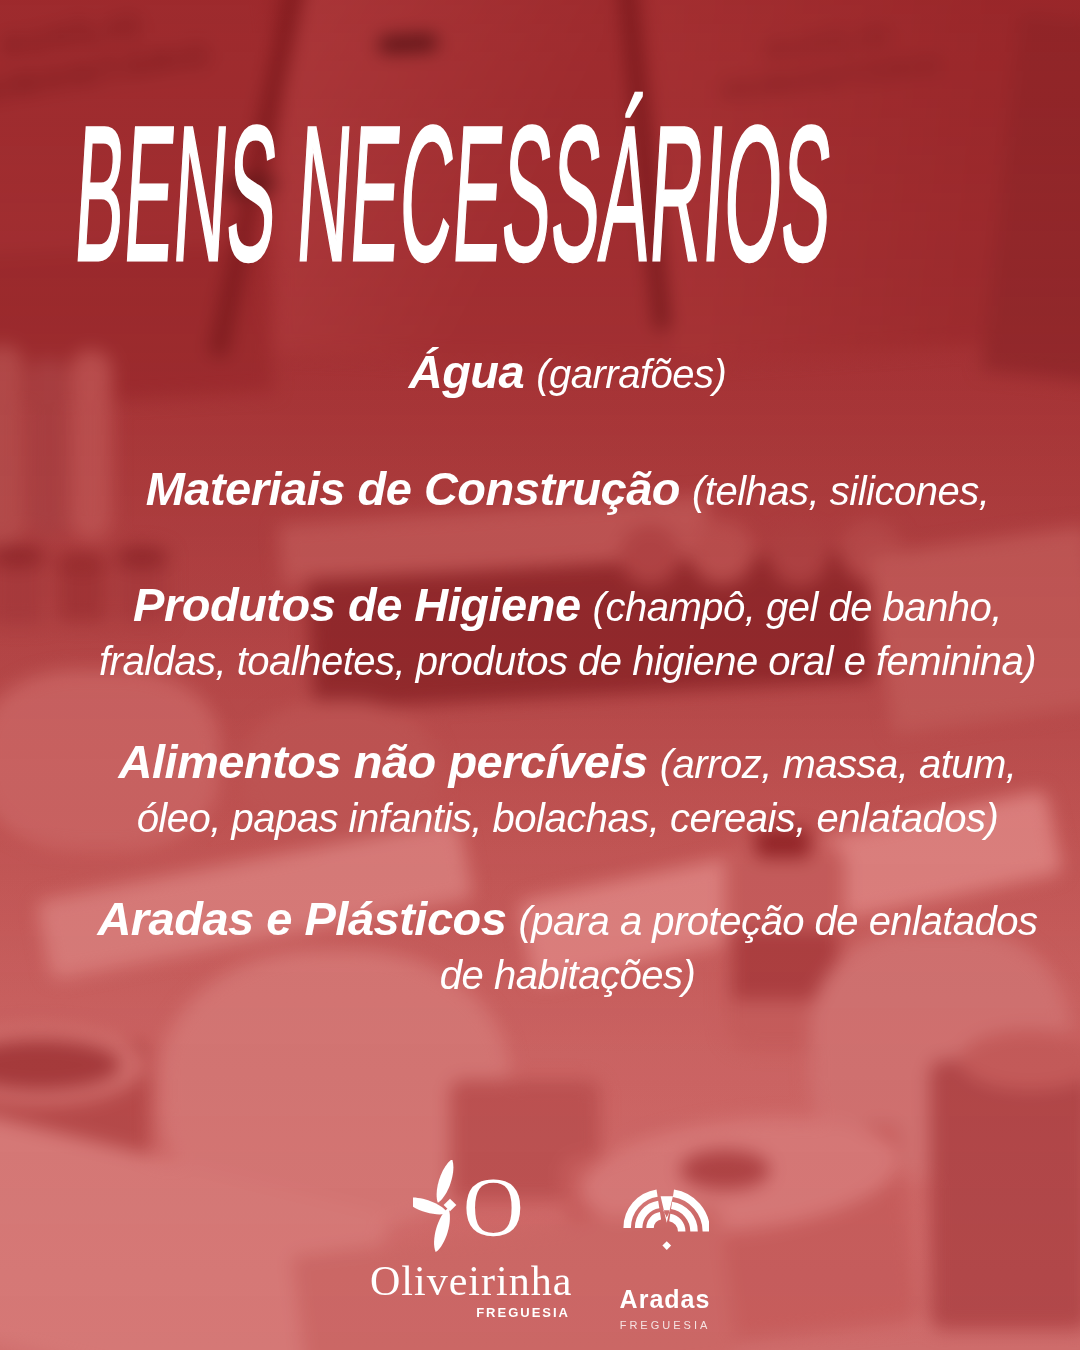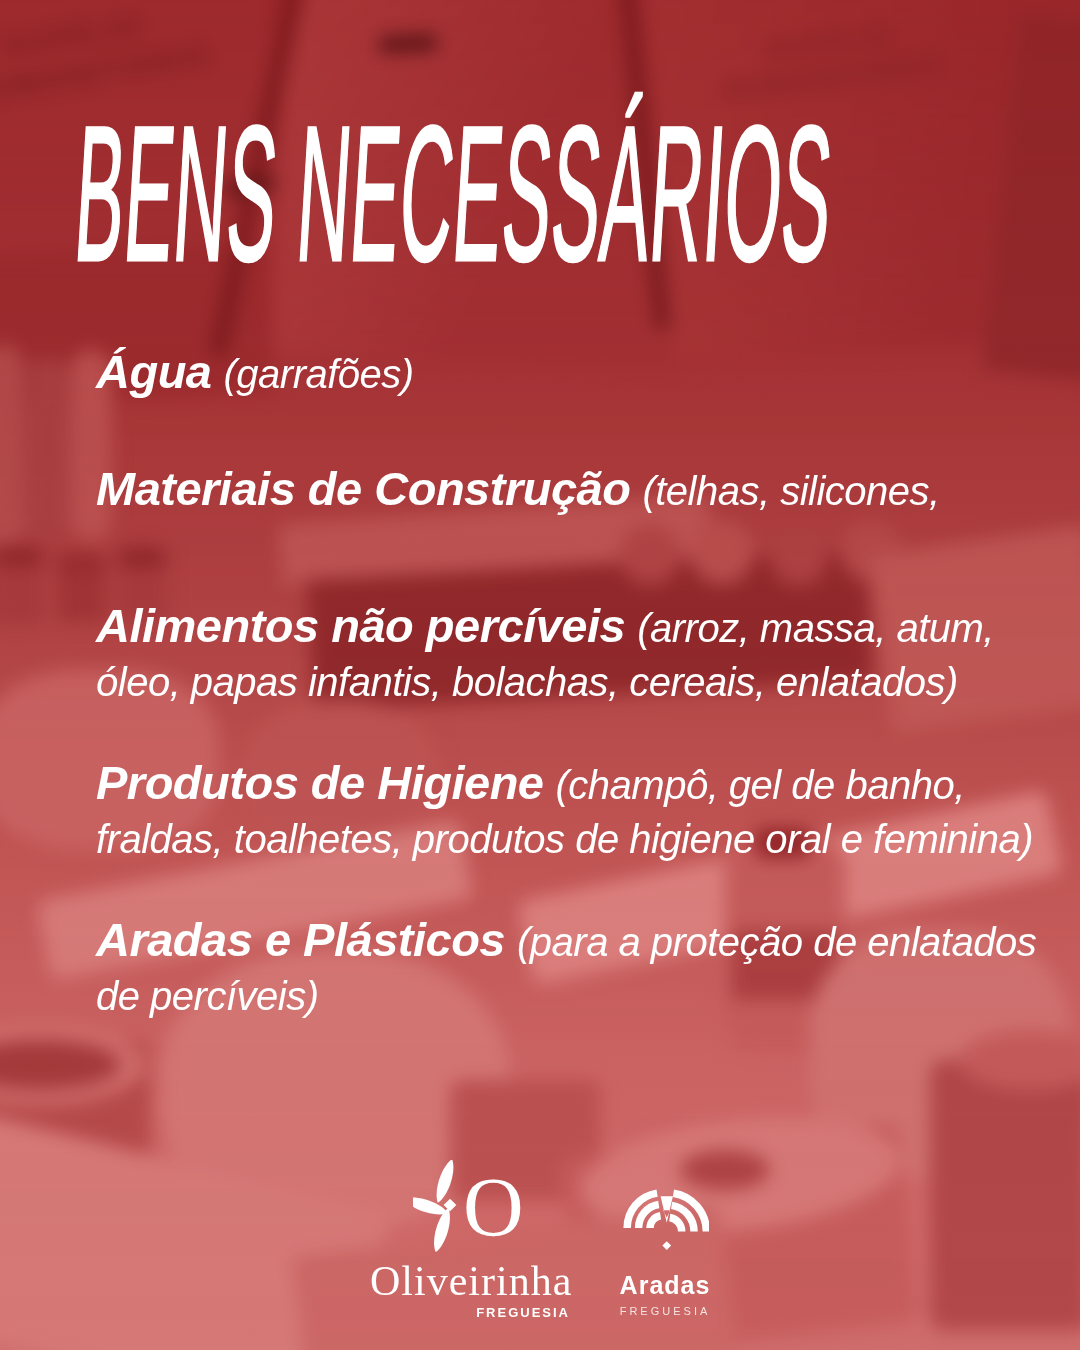--- a/index.html
+++ b/index.html
@@ -16,37 +16,37 @@
   
   .overlay{position:absolute;inset:0;
       background:linear-gradient(180deg,rgba(150,30,33,.35) 0%,rgba(165,45,47,.18) 30%,
                  rgba(190,80,80,.10) 60%,rgba(205,100,100,.16) 100%);}
   .content{position:absolute;inset:0;color:#ffffff;}
   
   .title{position:absolute;left:82px;top:97px;white-space:nowrap;}
   .title span{display:inline-block;font-size:104px;line-height:1;letter-spacing:1px;
       font-weight:400;color:#fff;-webkit-text-stroke:1.5px #fff;
       transform:scaleX(.70) scaleY(1.85) skewX(-9deg);transform-origin:left top;}
-  .items{position:absolute;left:96px;top:345px;width:965px;}
+  .items{position:absolute;left:85px;top:345px;width:965px;text-align:center;}
   .item{margin:0;}
   .item .ln{white-space:nowrap;}
   .iname{font-style:italic;font-weight:700;font-size:47px;line-height:54px;
          letter-spacing:-0.5px;margin-right:12px;}
   .idet{font-style:italic;font-weight:400;font-size:40px;line-height:54px;
         letter-spacing:-0.5px;}
-  .mb1{margin-bottom:61px;} .mb2{margin-bottom:81px;} .mb3{margin-bottom:47px;}
+  .mb1{margin-bottom:61px;} .mb2{margin-bottom:60px;} .mb3{margin-bottom:47px;}
   .mb4{margin-bottom:47px;}
   
   .logo-oliv{position:absolute;left:370px;top:1160px;width:202px;text-align:center;}
   .oliv-name{font-family:"Liberation Serif",serif;font-size:42px;line-height:1;
              letter-spacing:1px;}
   .oliv-sub{font-size:13px;font-weight:700;letter-spacing:2px;text-align:right;
             margin-top:3px;padding-right:2px;}
   .logo-aradas{position:absolute;left:597px;top:1168px;width:136px;text-align:center;}
-  .aradas-name{font-size:25px;font-weight:700;letter-spacing:1px;margin-top:2px;}
+  .aradas-name{font-size:25px;font-weight:700;letter-spacing:1px;margin-top:16px;}
   .aradas-sub{font-size:11px;font-weight:400;letter-spacing:3px;margin-top:5px;
               color:rgba(255,255,255,.82);}
 </style>
 </head>
 <body>
 
 <div class="poster">
 
   <div class="bg"></div>
 
@@ -113,31 +113,31 @@
       <span>BENS NECESSÁRIOS</span>
     </div>
 
     <div class="items">
       <div class="item mb1">
         <div class="ln"><span class="iname">Água</span><span class="idet">(garrafões)</span></div>
       </div>
       <div class="item mb2">
         <div class="ln"><span class="iname">Materiais de Construção</span><span class="idet">(telhas, silicones,</span></div>
       </div>
+      <div class="item mb3">
+        <div class="ln"><span class="iname">Produtos de Higiene</span><span class="idet">(champô, gel de banho,</span></div>
+        <div class="ln idet">fraldas, toalhetes, produtos de higiene oral e feminina)</div>
+      </div>
       <div class="item mb4">
         <div class="ln"><span class="iname">Alimentos não percíveis</span><span class="idet">(arroz, massa, atum,</span></div>
         <div class="ln idet">óleo, papas infantis, bolachas, cereais, enlatados)</div>
       </div>
-      <div class="item mb3">
-        <div class="ln"><span class="iname">Produtos de Higiene</span><span class="idet">(champô, gel de banho,</span></div>
-        <div class="ln idet">fraldas, toalhetes, produtos de higiene oral e feminina)</div>
-      </div>
       <div class="item">
         <div class="ln"><span class="iname">Aradas e Plásticos</span><span class="idet">(para a proteção de enlatados</span></div>
-        <div class="ln idet">de percíveis)</div>
+        <div class="ln idet">de habitações)</div>
       </div>
     </div>
 
     <div class="logo-oliv">
       <svg width="116" height="96" viewBox="0 0 116 96">
         <g fill="#ffffff">
           <path d="M0,-23 C8,-13 8,13 0,23 C-8,13 -8,-13 0,-23 Z" transform="translate(32,21) rotate(18)"></path>
           <path d="M0,-23 C8,-13 8,13 0,23 C-8,13 -8,-13 0,-23 Z" transform="translate(13,46) rotate(-72)"></path>
           <path d="M0,-23 C8,-13 8,13 0,23 C-8,13 -8,-13 0,-23 Z" transform="translate(29,70) rotate(16)"></path>
           <rect x="-4.5" y="-4.5" width="9" height="9" transform="translate(37,45) rotate(45)"></rect>

